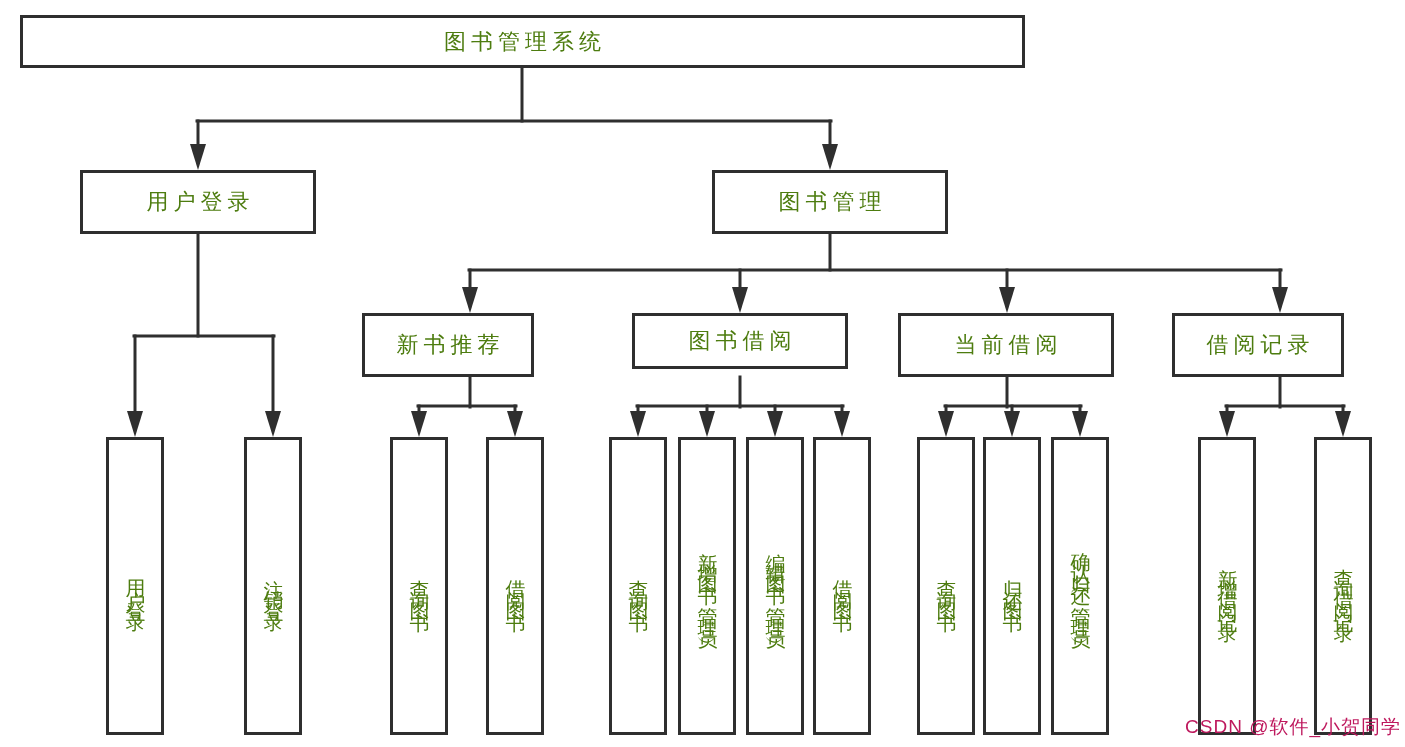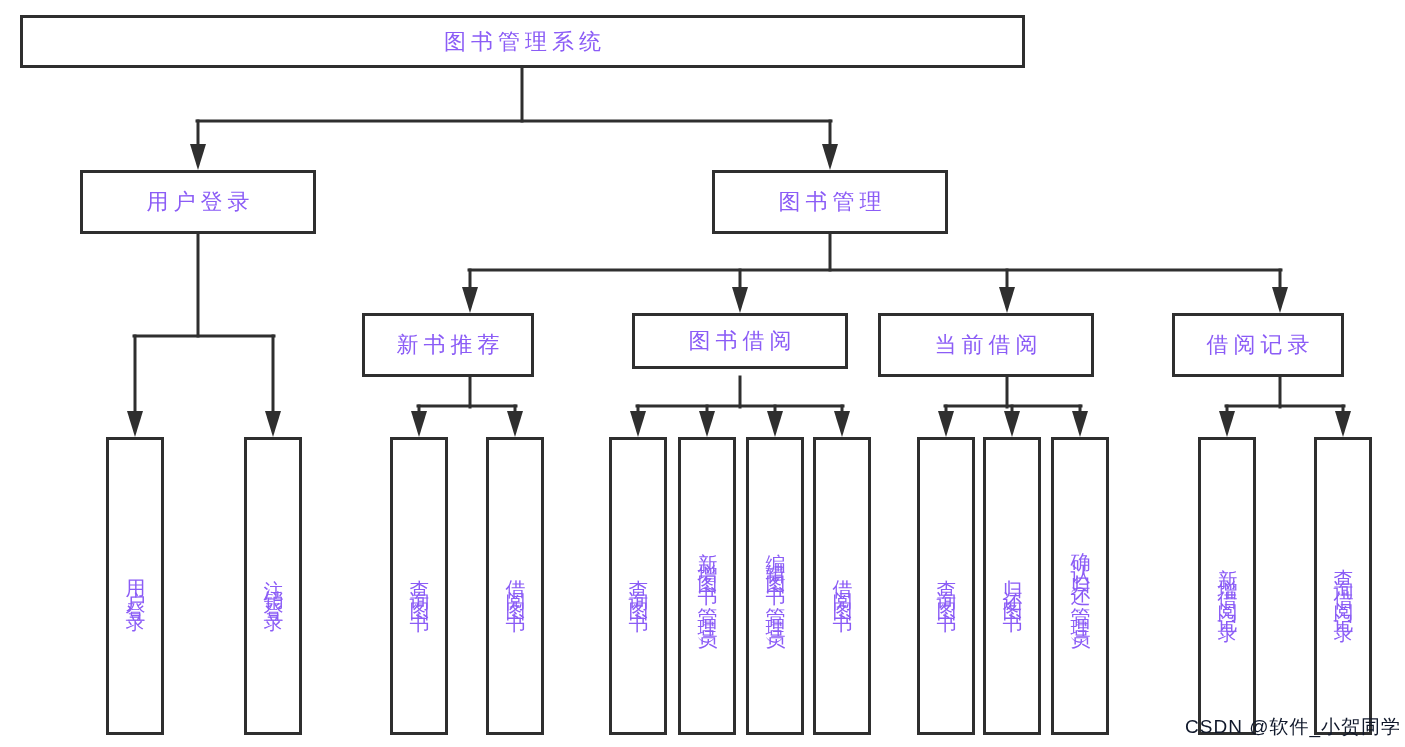--- a/index.html
+++ b/index.html
@@ -9,40 +9,40 @@
     background:#ffffff;
     font-family:"Liberation Sans","DejaVu Sans",sans-serif;
     overflow:hidden;
   }
   #wires{position:absolute;left:0;top:0;width:1405px;height:747px;}
   .node{
     position:absolute;
     box-sizing:border-box;
     background:#ffffff;
     border:3px solid #2f2f2f;
-    color:#8b5cf6;
+    color:#4d7c0f;
   }
   .h{
     display:flex;align-items:center;justify-content:center;
     font-size:22px;letter-spacing:5px;text-indent:5px;
     white-space:nowrap;
   }
   .v{
     writing-mode:vertical-rl;
     text-orientation:mixed;
     text-align:center;
     letter-spacing:11px;
     font-size:20px;
     line-height:50px; 
   }
   .watermark{
     position:absolute;
     right:4px;top:714px;
     font-size:19px;
-    color:#0f172a;
+    color:#be185d;
     letter-spacing:1px;
     white-space:nowrap;
     z-index:5;
   }
   svg line{stroke:#2f2f2f;stroke-width:3;stroke-linecap:square;}
   svg polygon{fill:#2f2f2f;}
 </style>
 </head>
 <body>
 
@@ -110,21 +110,21 @@
     <polygon points="1335,411 1351,411 1343,437"></polygon>
   </svg>
 
   <div class="node h" style="left:20px;top:15px;width:1005px;height:53px">图书管理系统</div>
 
   <div class="node h" style="left:80px;top:170px;width:236px;height:64px">用户登录</div>
   <div class="node h" style="left:712px;top:170px;width:236px;height:64px">图书管理</div>
 
   <div class="node h" style="left:362px;top:313px;width:172px;height:64px">新书推荐</div>
   <div class="node h" style="left:632px;top:313px;width:216px;height:56px">图书借阅</div>
-  <div class="node h" style="left:878px;top:313px;width:216px;height:64px">当前借阅</div>
+  <div class="node h" style="left:898px;top:313px;width:216px;height:64px">当前借阅</div>
   <div class="node h" style="left:1172px;top:313px;width:172px;height:64px">借阅记录</div>
 
   <div class="node v" style="left:106px;top:437px;width:58px;height:298px">用户登录</div>
   <div class="node v" style="left:244px;top:437px;width:58px;height:298px">注销登录</div>
 
   <div class="node v" style="left:390px;top:437px;width:58px;height:298px">查询图书</div>
   <div class="node v" style="left:486px;top:437px;width:58px;height:298px">借阅图书</div>
 
   <div class="node v" style="left:609px;top:437px;width:58px;height:298px">查询图书</div>
   <div class="node v" style="left:678px;top:437px;width:58px;height:298px">新增图书（管理员）</div>

